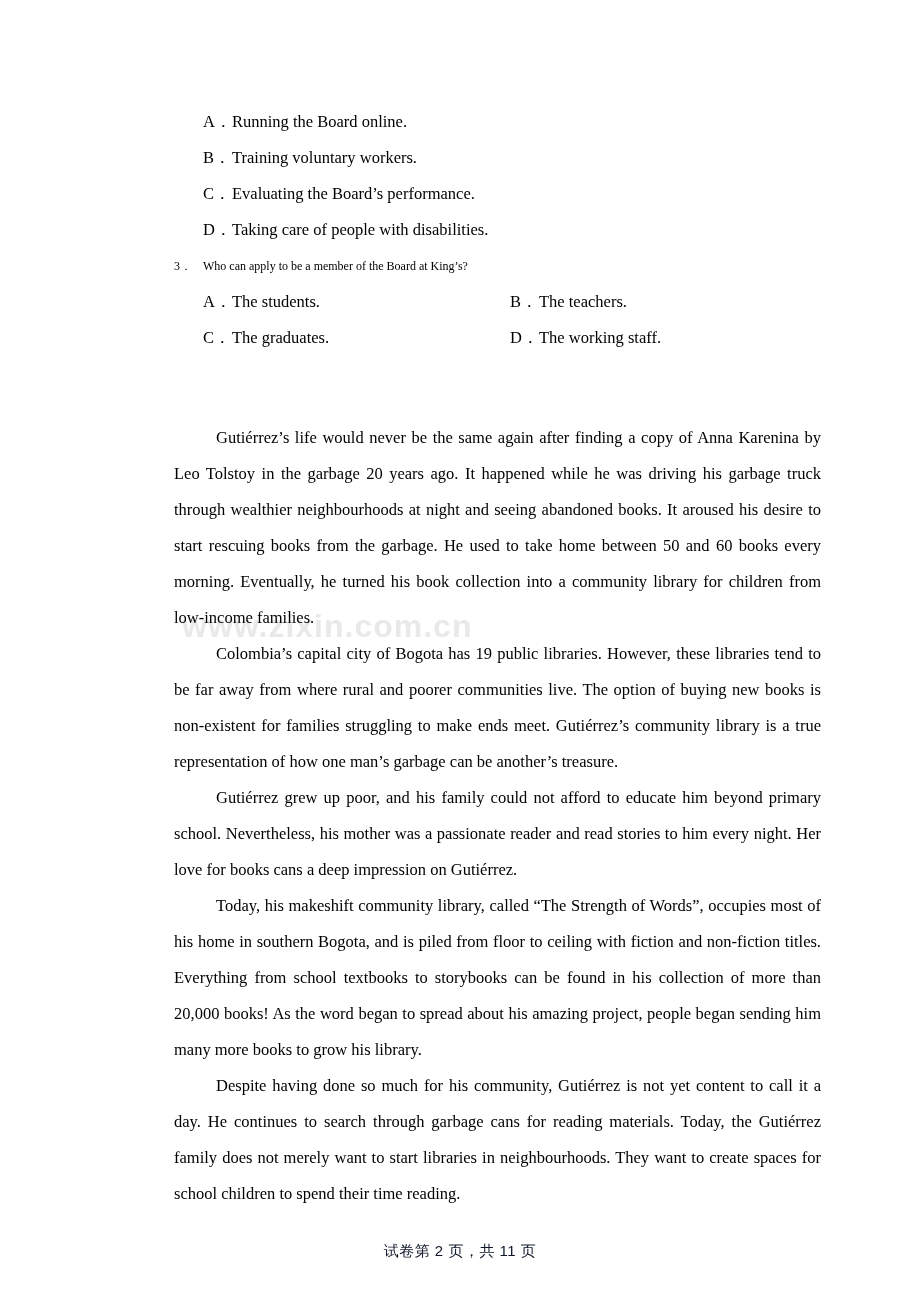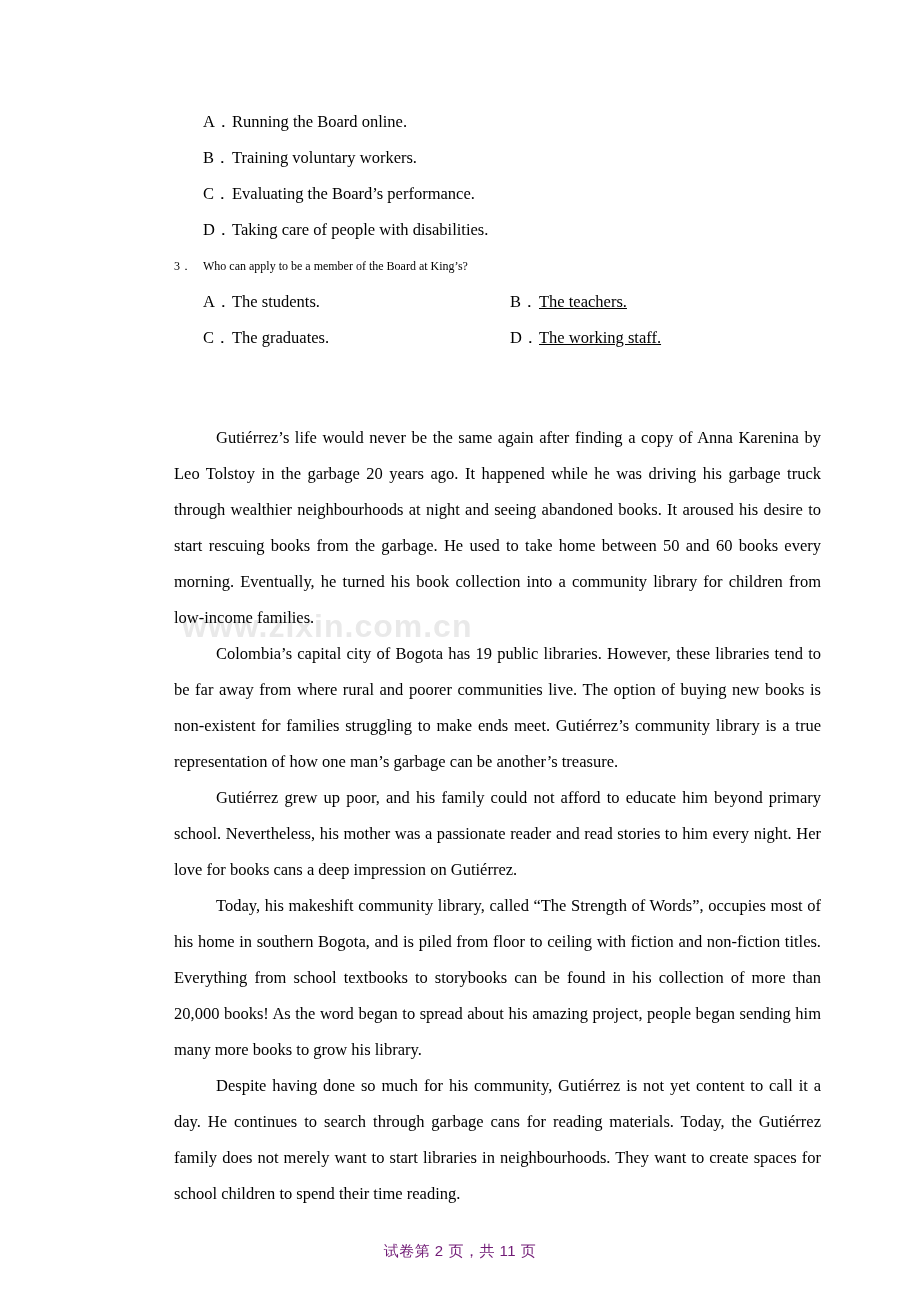--- a/index.html
+++ b/index.html
@@ -59,21 +59,21 @@
   .choice {
     position: absolute;
     top: 0;
     white-space: nowrap;
   }
   .choice .lab {
     display: inline-block;
     width: 29px;
   }
   .col-a { left: 29px; }
-  .col-b { left: 336px; text-decoration: underline; }
+  .col-b { left: 336px; }
 
   
   .question {
     position: relative;
     z-index: 2;
     font-size: 12px;
     height: 36px;
     line-height: 36px;
     white-space: nowrap;
   }
@@ -106,21 +106,21 @@
 
   
   #footer {
     position: absolute;
     left: 0;
     top: 1242px;
     width: 920px;
     text-align: center;
     font-family: "Liberation Sans", "DejaVu Sans", sans-serif;
     font-size: 15px;
-    color: #701a75;
+    color: #0f172a;
     letter-spacing: 0.5px;
     z-index: 2;
   }
 </style>
 </head>
 <body>
 
 <div id="page">
 
   <div id="watermark">www.zixin.com.cn</div>

